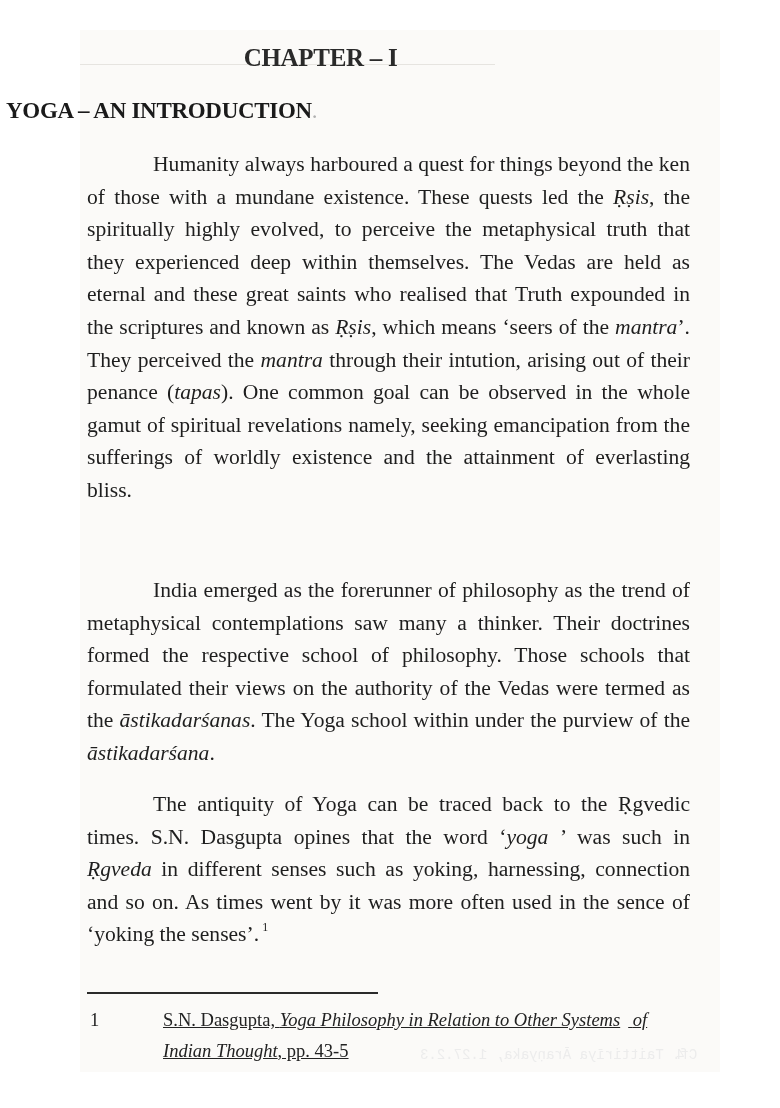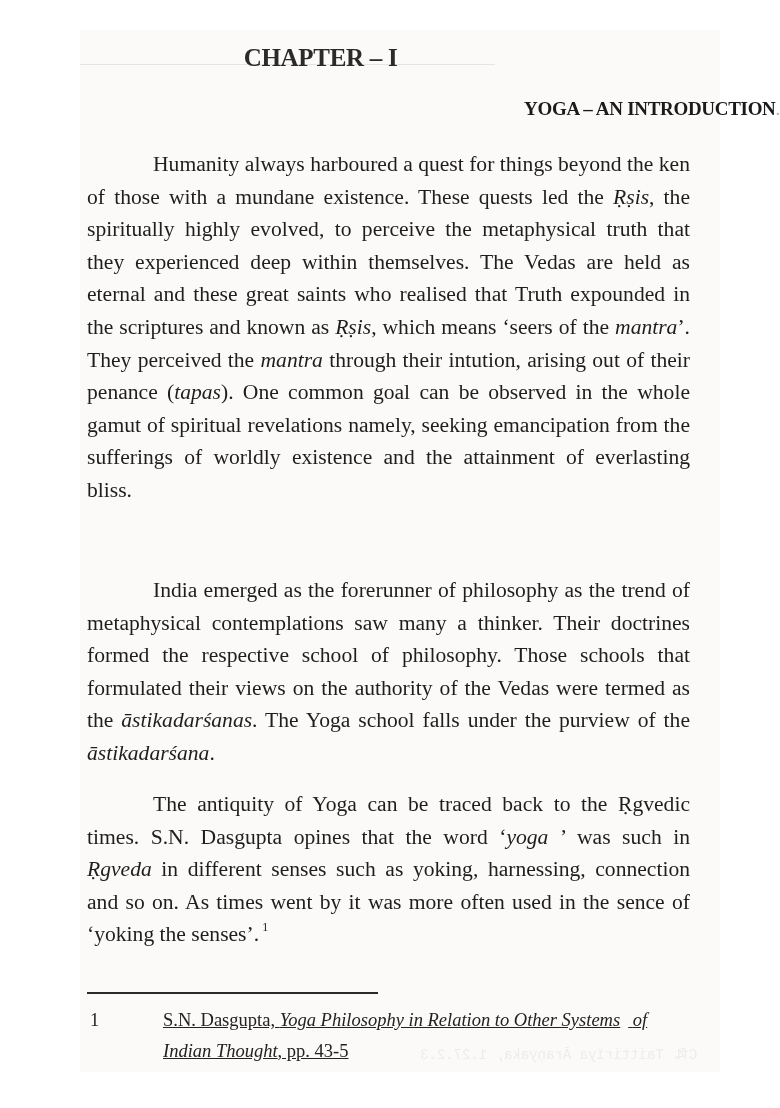--- a/index.html
+++ b/index.html
@@ -40,22 +40,22 @@
       font-size: 25px;
       font-weight: bold;
       letter-spacing: -0.3px;
       color: #2a2a2a;
     }
     .title {
       position: absolute;
       left: 0;
       width: 780px;
       top: 98px;
-      text-align: right;
-      font-size: 19px;
+      text-align: left;
+      font-size: 23px;
       font-weight: bold;
       letter-spacing: -0.3px;
       color: #1a1a1a;
       padding-left: 6px;
       box-sizing: border-box;
     }
     .title .dot {
       color: #b0b0b0;
       font-weight: normal;
     }
@@ -135,21 +135,21 @@
 
 <div class="chapter">CHAPTER – I</div>
 
 <div class="title"><span>YOGA – AN INTRODUCTION</span><span class="dot">.</span></div>
 
 <div class="body p1">
   <p><span>Humanity always harboured a quest for things beyond the ken of those with a mundane existence. These quests led the </span><i>Ṛṣis</i><span>, the spiritually highly evolved, to perceive the metaphysical truth that they experienced deep within themselves.  The Vedas are held as eternal and these great saints who realised that Truth expounded in the scriptures and known as </span><i>Ṛṣis</i><span>, which means ‘seers of the </span><i>mantra</i><span>’. They perceived the </span><i>mantra</i><span> through their intution, arising out of their penance (</span><i>tapas</i><span>). One common goal can be observed in the whole gamut of spiritual revelations namely, seeking emancipation from the sufferings of worldly existence and the attainment of everlasting bliss.</span></p>
 </div>
 
 <div class="body p2">
-  <p><span>India emerged as the forerunner of philosophy as the trend of metaphysical contemplations saw many a thinker. Their doctrines formed the respective school of philosophy. Those schools that formulated their views on the authority of the Vedas were termed as the </span><i>āstikadarśanas</i><span>. The Yoga school falls under the purview of the </span><i>āstikadarśana</i><span>.</span></p>
+  <p><span>India emerged as the forerunner of philosophy as the trend of metaphysical contemplations saw many a thinker. Their doctrines formed the respective school of philosophy. Those schools that formulated their views on the authority of the Vedas were termed as the </span><i>āstikadarśanas</i><span>. The Yoga school within under the purview of the </span><i>āstikadarśana</i><span>.</span></p>
 </div>
 
 <div class="body p3">
   <p><span>The antiquity of Yoga can be traced back to the Ṛgvedic times. S.N. Dasgupta opines that the word ‘</span><i>yoga</i><span> ’ was such in </span><i>Ṛgveda</i><span> in different senses such as yoking, harnessing, connection and so on. As times went by it was more often used in the sence of ‘yoking the senses’.</span><sup class="fnref">1</sup></p>
 </div>
 
 <div class="footrule"></div>
 
 <div class="footnote">
   <span class="num">1</span>

